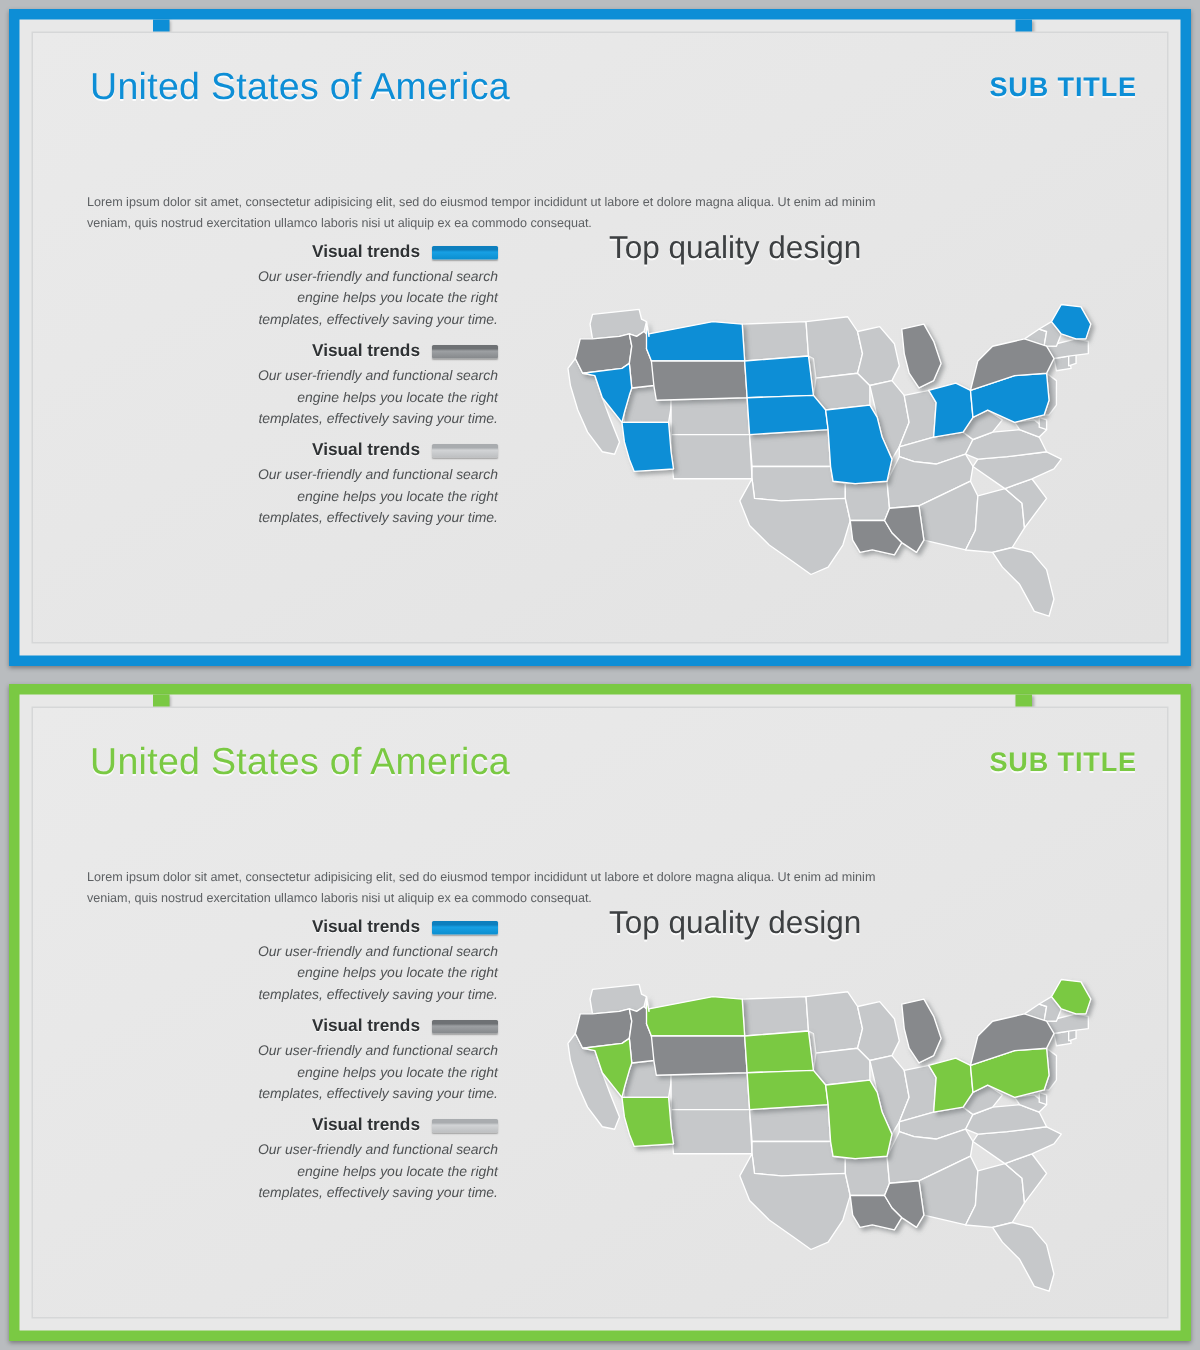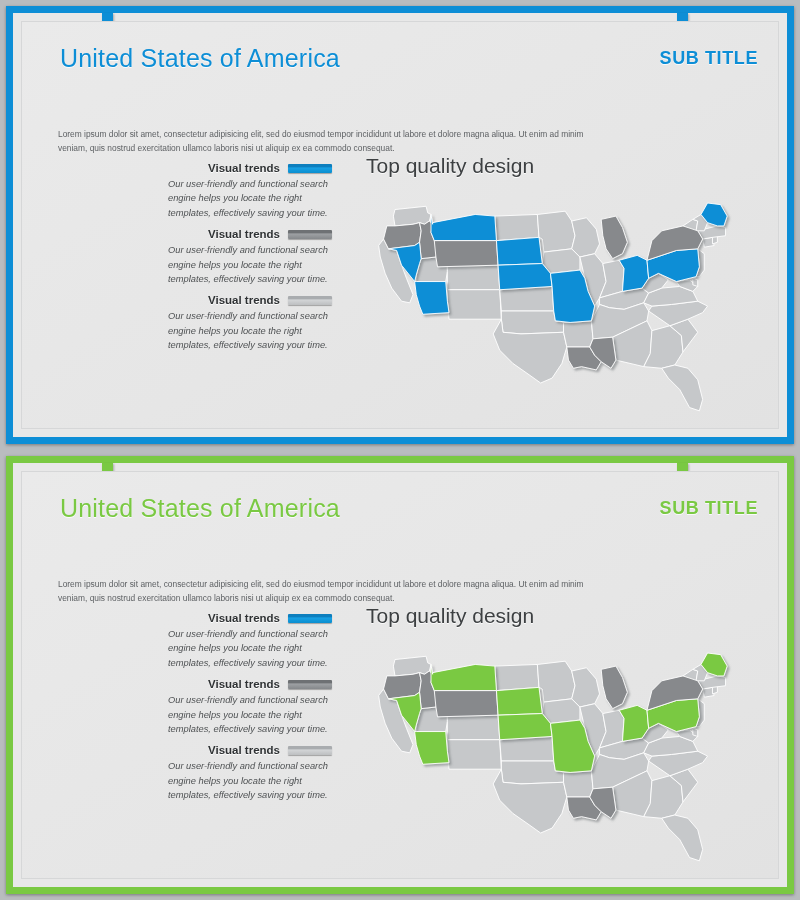--- a/index.html
+++ b/index.html
@@ -73,21 +73,21 @@
     line-height: 1.65;
     color: #5e6164;
     margin-top: 28px;
   }
 
   
   .legend {
     position: absolute;
     left: 146px; top: 140px;
     width: 164px;
-    text-align: left;
+    text-align: right;
   }
   .legend-item { margin-bottom: 8px; }
   .legend-head {
     display: flex;
     align-items: center;
     justify-content: flex-end;
     gap: 8px;
     margin-bottom: 3px;
   }
   .legend-title {
@@ -107,21 +107,21 @@
   .legend-body {
     font-size: 9.3px;
     line-height: 1.55;
     color: #4f5254;
     font-style: italic;
   }
 
   
   .map-title {
     position: absolute;
-    left: 344px; top: 132px;
+    left: 384px; top: 132px;
     font-size: 21px;
     color: #3d4042;
     text-shadow: 0 1px 0 rgba(255,255,255,.85);
   }
   .map-wrap {
     position: absolute;
     left: 355px; top: 160px;
     width: 360px; height: 240px;
   }
   .map-wrap svg { width: 100%; height: 100%; display: block; }

